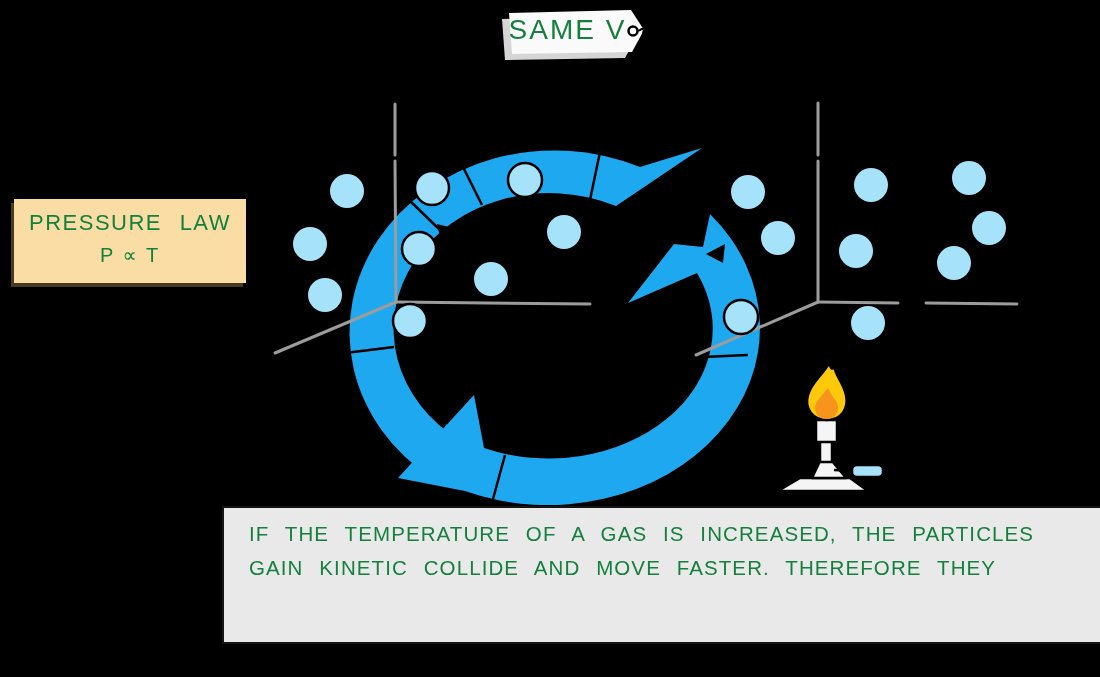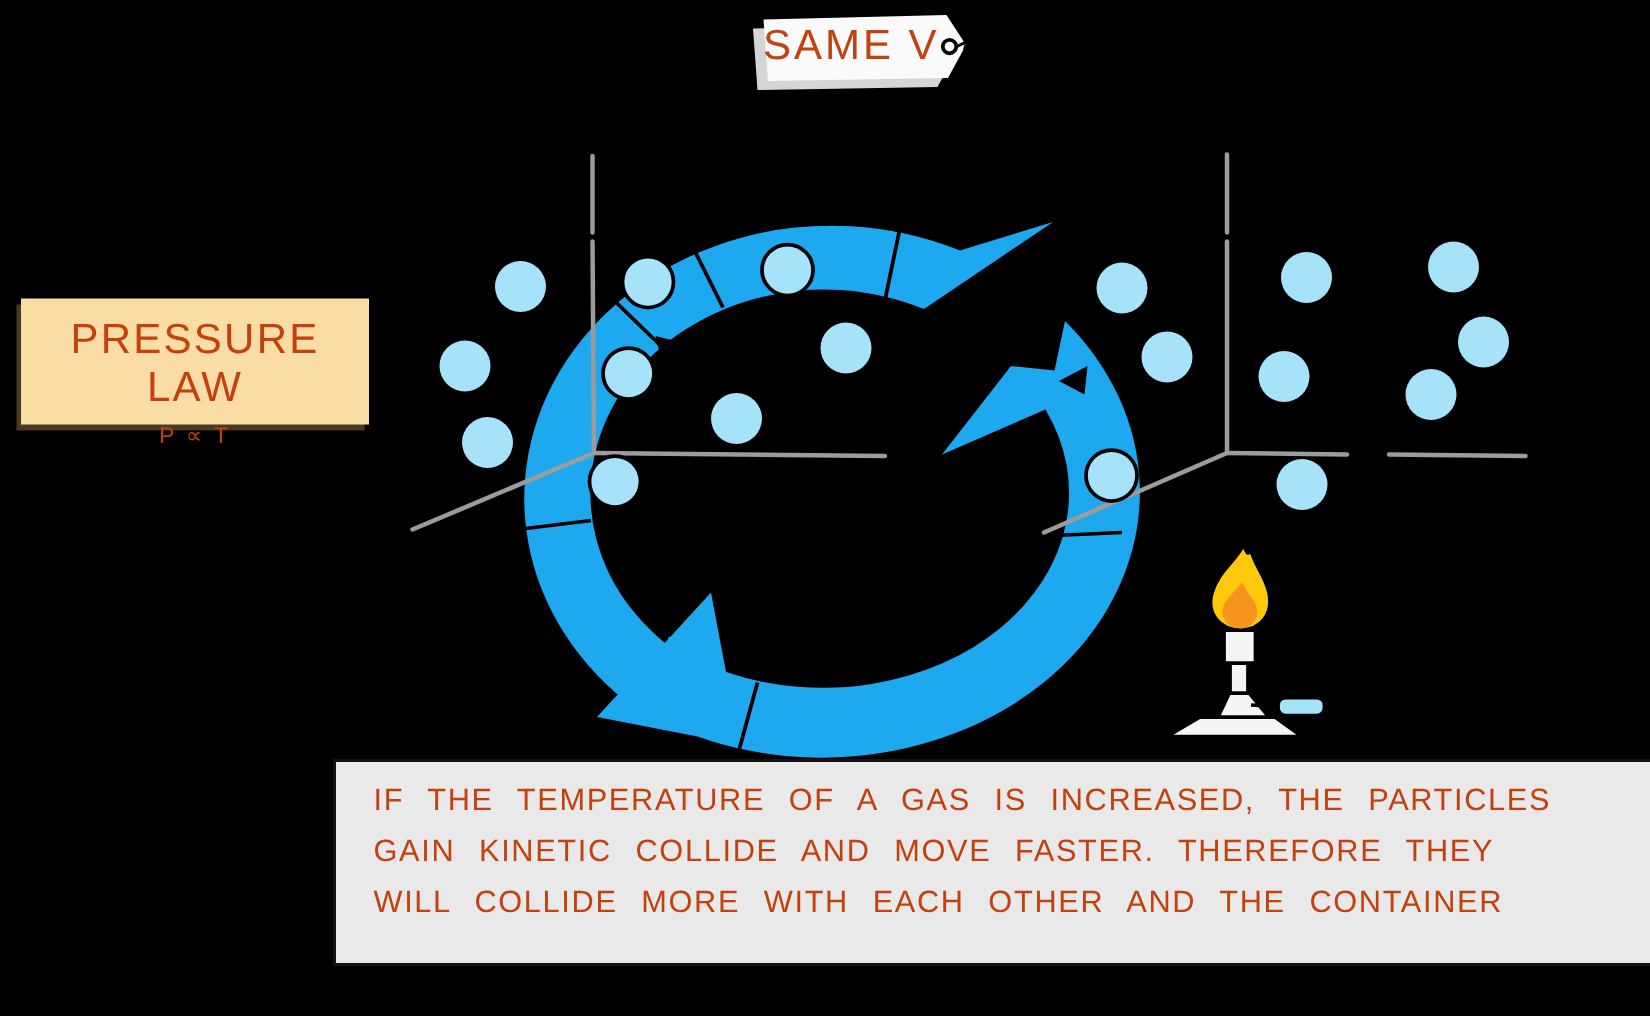--- a/index.html
+++ b/index.html
@@ -1,26 +1,26 @@
 <!DOCTYPE html>
 <html><head>
 <meta charset="utf-8">
 <title>Diagram</title>
 <style>
   html,body{margin:0;padding:0;background:#000;}
   #stage{position:relative;width:1100px;height:677px;background:#000;overflow:hidden;
          font-family:"Liberation Sans","DejaVu Sans",sans-serif;}
   #diagram{position:absolute;left:0;top:0;}
-  .txt{position:absolute;color:#c2410c;}
+  .txt{position:absolute;color:#15803d;}
   #tag-label{left:505px;top:14px;width:125px;text-align:center;
              font-size:28px;letter-spacing:2px;font-weight:500;}
   #law-box{left:14px;top:199px;width:232px;height:84px;background:#FADDA5;
            text-align:center;box-shadow:-3px 4px 0 rgba(160,130,80,.45);}
-  #law-title{margin-top:11px;font-size:28px;letter-spacing:1.5px;word-spacing:10px;}
-  #law-formula{margin-top:7px;font-size:15px;letter-spacing:2px;}
+  #law-title{margin-top:11px;font-size:22px;letter-spacing:1.5px;word-spacing:10px;}
+  #law-formula{margin-top:7px;font-size:20px;letter-spacing:2px;}
   #caption-box{left:222px;top:506px;width:844px;height:116px;background:#E9E9E9;
                border:2px solid #141414;padding:9px 25px;line-height:34px;
                font-size:20.5px;letter-spacing:1.1px;word-spacing:9px;white-space:nowrap;}
 </style>
 </head>
 <body>
 
 <div id="stage">
 
   <svg id="diagram" width="1100" height="677" viewBox="0 0 1100 677">
@@ -112,16 +112,15 @@
   <div class="txt" id="tag-label">SAME V</div>
 
   <div class="txt" id="law-box">
     <div id="law-title">PRESSURE LAW</div>
     <div id="law-formula">P ∝ T</div>
   </div>
 
   <div class="txt" id="caption-box">
     <div>IF THE TEMPERATURE OF A GAS IS INCREASED, THE PARTICLES</div>
     <div>GAIN KINETIC COLLIDE AND MOVE FASTER. THEREFORE THEY</div>
-    <div>WILL COLLIDE MORE WITH EACH OTHER AND THE CONTAINER</div>
   </div>
 
 </div>
 
 </body></html>

